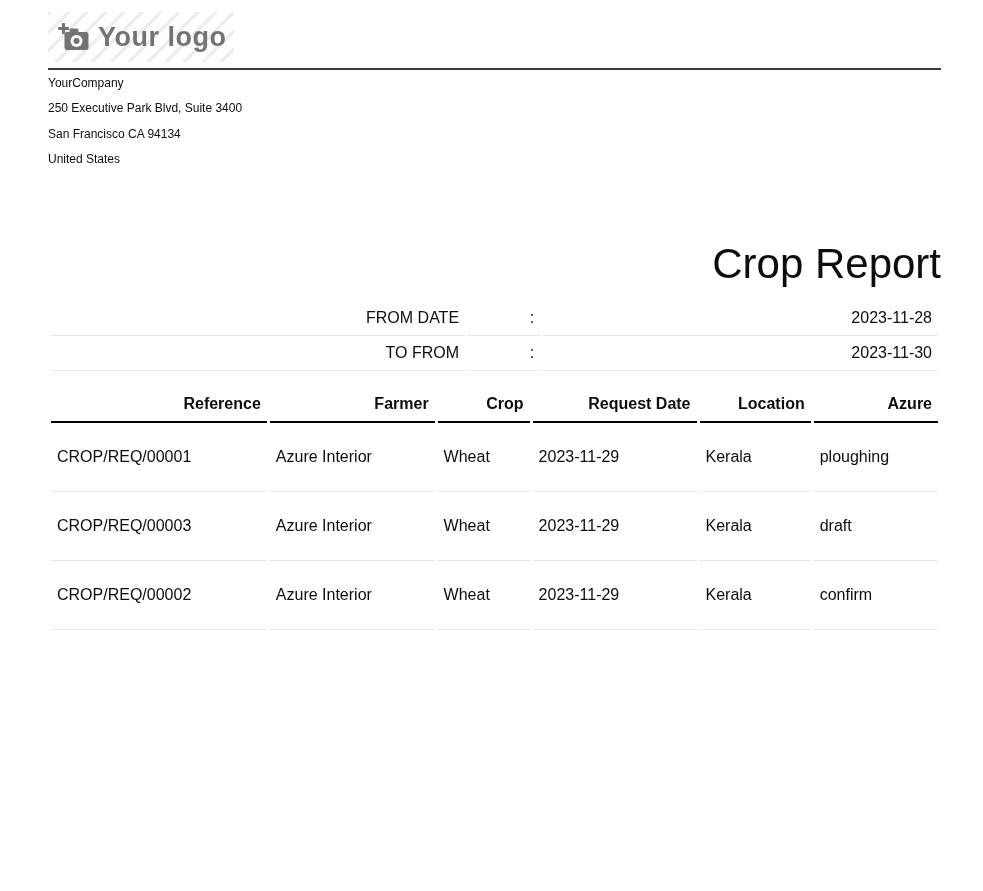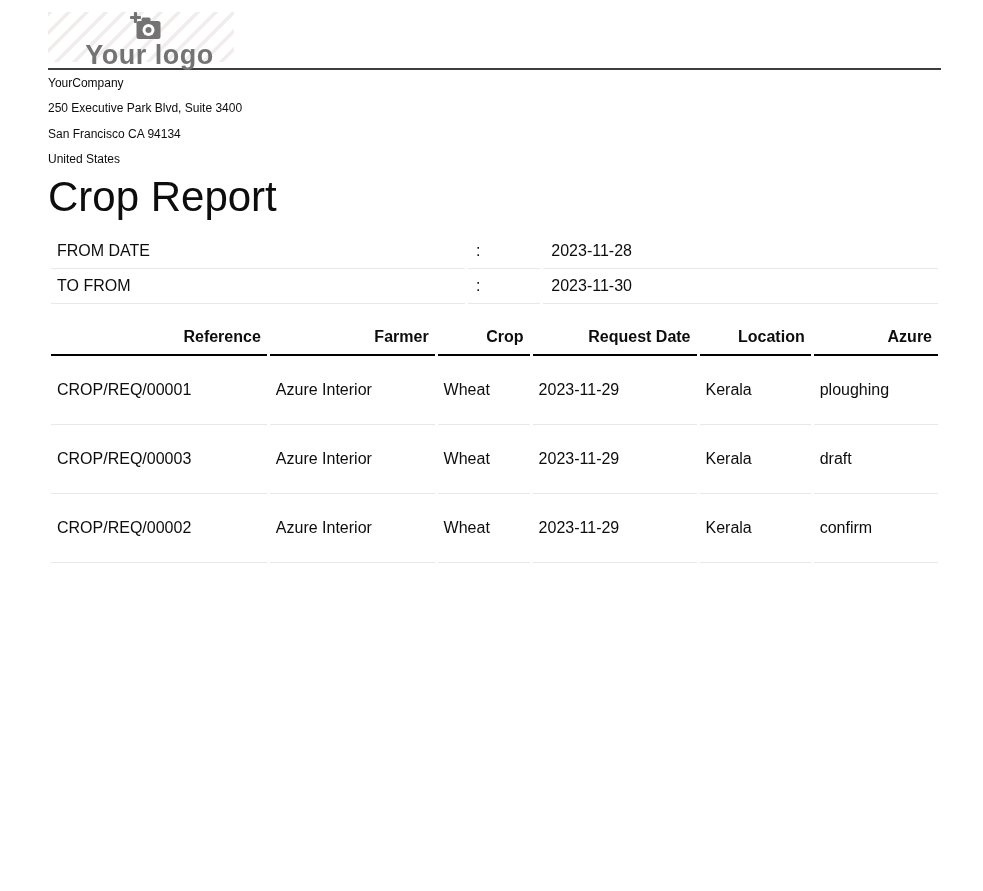--- a/index.html
+++ b/index.html
@@ -13,44 +13,44 @@
   .page { padding: 0 42px 0 48px; }
 
   
   .logo-box {
     margin-top: 12px;
     width: 186px; height: 50px;
     display: flex; align-items: center;
     padding-left: 9px;
     background: repeating-linear-gradient(135deg,
       #f1eded 0px, #f1eded 3.5px, transparent 3.5px, transparent 13px);
-    flex-direction: column;
   }
   .logo-text {
     margin-left: 8px;
     font-size: 27px; font-weight: 700;
     color: #737373; letter-spacing: 0.5px;
     white-space: nowrap;
   }
   .header-rule { border-bottom: 2px solid #3d3d3d; margin-top: 6px; }
 
   .address { margin-top: 1px; font-size: 12px; line-height: 25.4px; }
 
   
   .report-title {
-    text-align: left;
+    margin-top: 67px;
+    text-align: right;
     font-size: 42px; line-height: 48px;
     font-weight: 400;
     color: #0d0d0d;
   }
 
   
   table { width: 100%; border-collapse: separate; border-spacing: 3px 0; font-size: 16px; }
 
-  .meta-table { margin-top: 13px; }
+  .meta-table { margin-top: 13px; text-align: right; }
   .meta-table td {
     border-bottom: 1px solid #e6e8eb;
     padding: 7px 6px;
     line-height: 20px;
     vertical-align: middle;
   }
   .meta-table .sep-cell { padding-left: 8px; }
   .meta-table .value-cell { padding-left: 8px; }
 
   .main-table { margin-top: 15px; }

